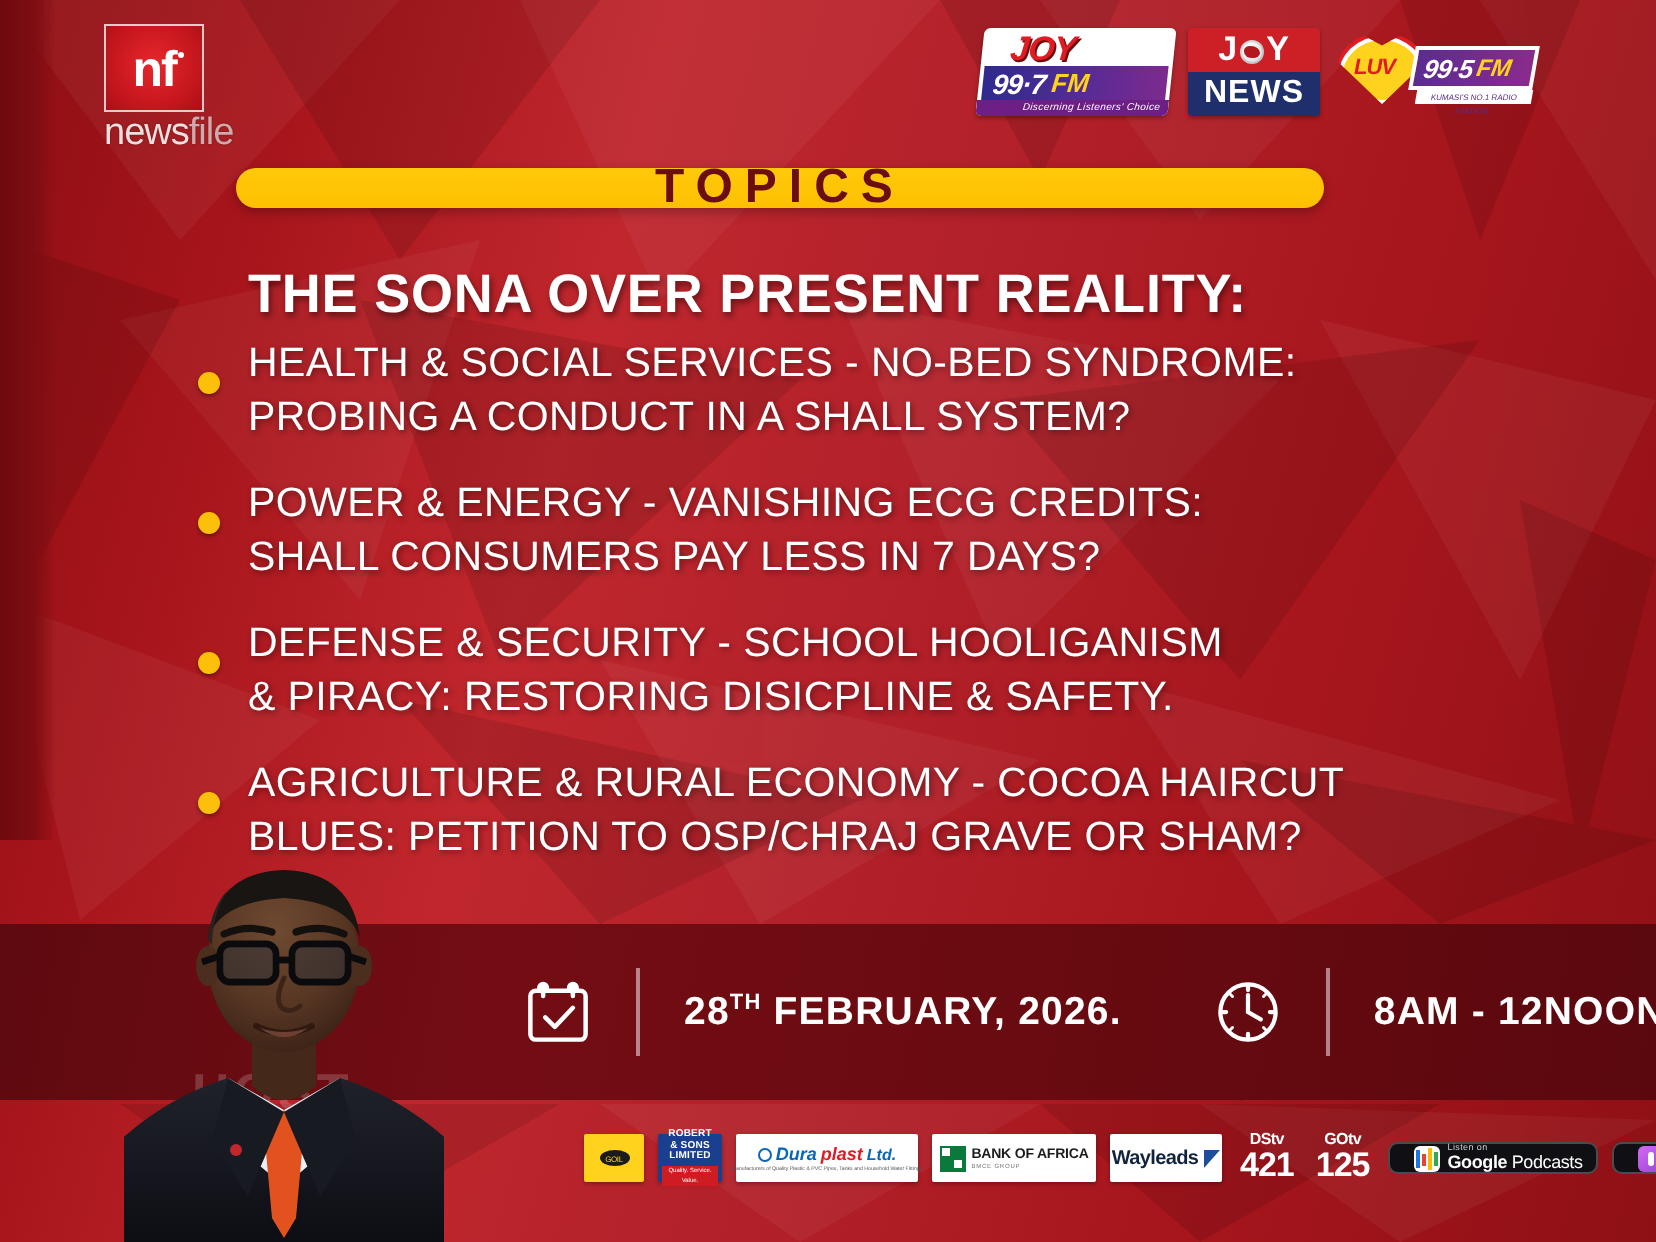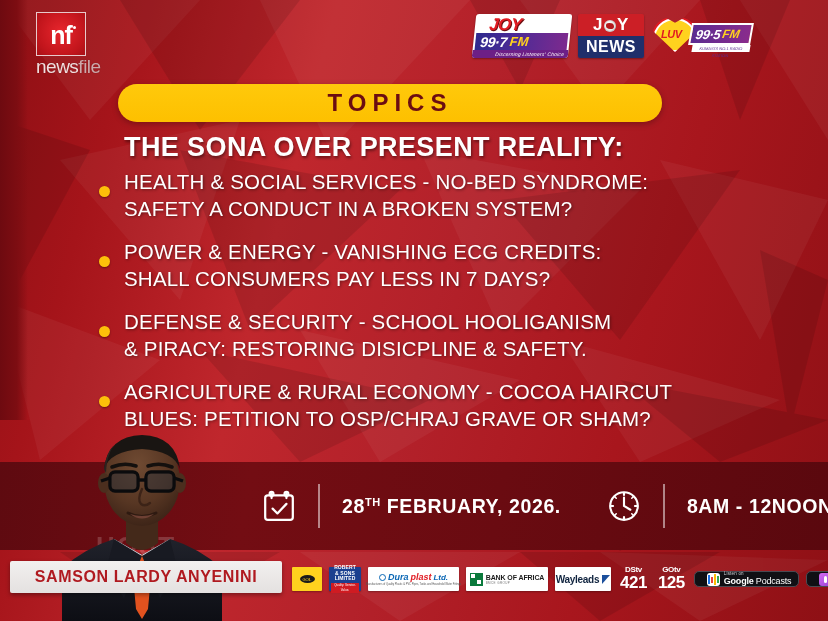--- a/index.html
+++ b/index.html
@@ -21,21 +21,21 @@
   .facets { position:absolute; inset:0; pointer-events:none; }
   .facets svg { width:100%; height:100%; display:block; }
 
   
   .spine {
     position: absolute; left: 0; top: 0; width: 28px; height: 420px;
     background: linear-gradient(to right, #6e0a10 0%, #7d0d12 60%, rgba(125,13,18,0) 100%);
   }
 
   
-  .header { position: absolute; left: 0; top: 0; width: 768px; height: 78px; }
+  .header { position: absolute; left: 16px; top: 0; width: 768px; height: 78px; }
 
   .nf-logo {
     position: absolute; left: 36px; top: 12px;
     width: 52px; height: 64px;
   }
   .nf-square {
     width: 50px; height: 44px;
     border: 1.5px solid #e8c9cb;
     background: radial-gradient(circle at 50% 45%, #e8262d 0%, #c2151c 70%, #a81016 100%);
     display: flex; align-items: center; justify-content: center;
@@ -141,21 +141,21 @@
   }
   .logo-luv .fm { font-size: 12px; font-weight:700; font-style:italic; color:#ffd21e; padding-left:2px;}
   .logo-luv .tag {
     position:absolute; left: 40px; top: 31px; width: 58px; height: 7px;
     background:#fff; color:#5b2c91; font-size:4px; line-height:7px; text-align:center;
     transform: skewX(-10deg);
   }
 
   
   .topics-banner {
-    position: absolute; left: 118px; top: 84px; width: 544px; height: 38px;
+    position: absolute; left: 118px; top: 84px; width: 544px; height: 20px;
     background: linear-gradient(to bottom, #ffc90b 0%, #fdc000 100%);
     border-radius: 19px;
     display: flex; align-items: center; justify-content: center;
     box-shadow: 0 2px 6px rgba(0,0,0,.28);
   }
   .topics-banner span {
     font-size: 24px; font-weight: 700; color: #6b0d12; letter-spacing: 6px;
   }
 
   
@@ -375,21 +375,21 @@
     <span>TOPICS</span>
   </div>
 
   <div class="headline">THE SONA OVER PRESENT REALITY:</div>
 
   <div class="topics">
 
     <div class="topic-item">
       <span class="dot"></span>
       <div class="line">HEALTH &amp; SOCIAL SERVICES - NO-BED SYNDROME:</div>
-      <div class="line">SAFETY A CONDUCT IN A BROKEN SYSTEM?</div>
+      <div class="line">PROBING A CONDUCT IN A SHALL SYSTEM?</div>
     </div>
 
     <div class="topic-item">
       <span class="dot"></span>
       <div class="line">POWER &amp; ENERGY - VANISHING ECG CREDITS:</div>
       <div class="line">SHALL CONSUMERS PAY LESS IN 7 DAYS?</div>
     </div>
 
     <div class="topic-item">
       <span class="dot"></span>
@@ -493,23 +493,20 @@
 
         <path d="M80 66 q-5 11 -1 15 q4 3 9 -1" stroke="#3c2317" stroke-width="2.4" fill="none" stroke-linecap="round"></path>
         <path d="M66 90 q14 7 28 0" stroke="#2e1a11" stroke-width="3" fill="none" stroke-linecap="round"></path>
         <path d="M68 91 q12 9 24 0 q-12 4 -24 0 Z" fill="#7d4a3c" opacity=".8"></path>
 
         <circle cx="56" cy="152" r="3" fill="#c0272d"></circle>
       </g>
     </svg>
   </div>
 
-  <div class="host-name">
-    <span>SAMSON LARDY ANYENINI</span>
-  </div>
 
   <div class="sponsors">
 
     <div class="sp sp-ghanaoil">
       <span class="oval">GOIL</span>
     </div>
 
     <div class="sp sp-robert">
       <span class="l">ROBERT</span>
       <span class="l">&amp; SONS</span>

